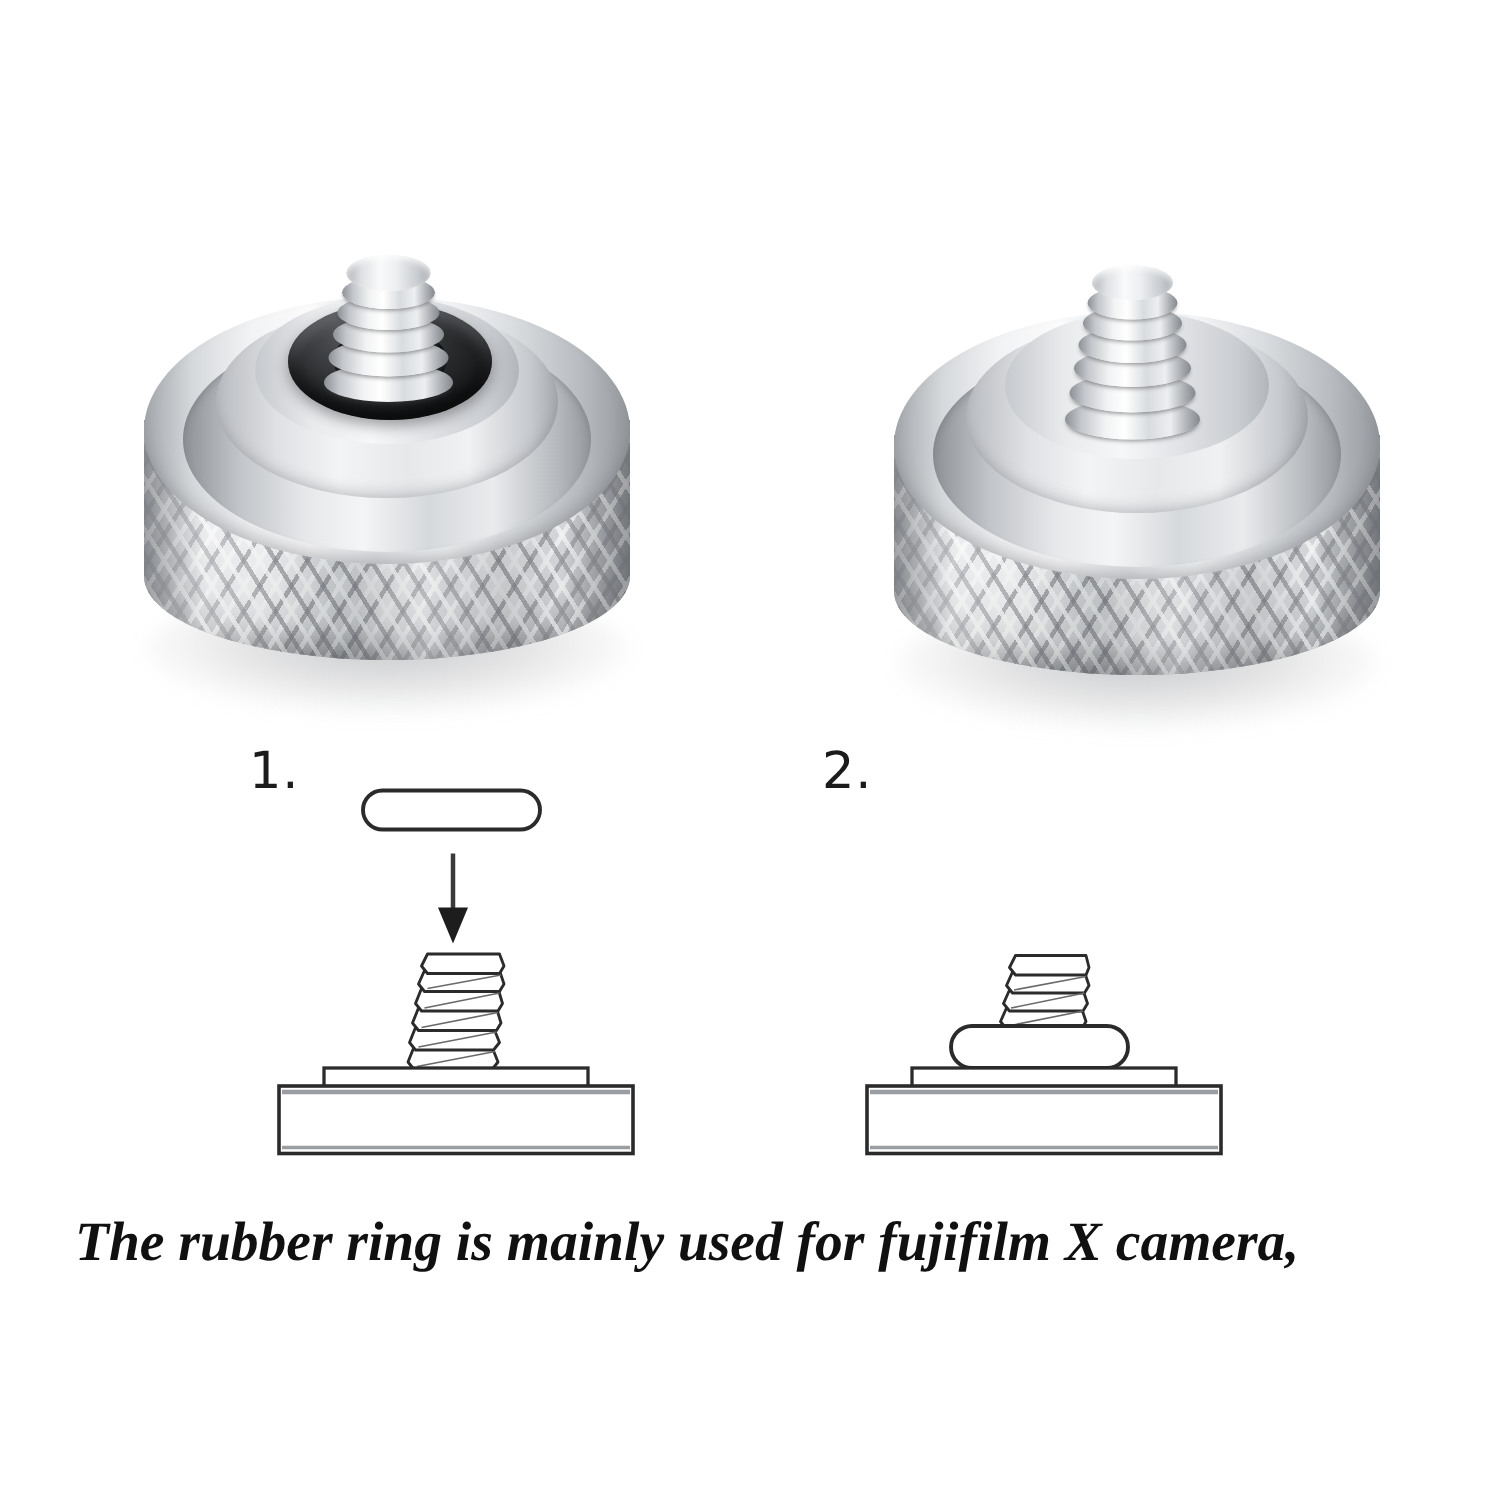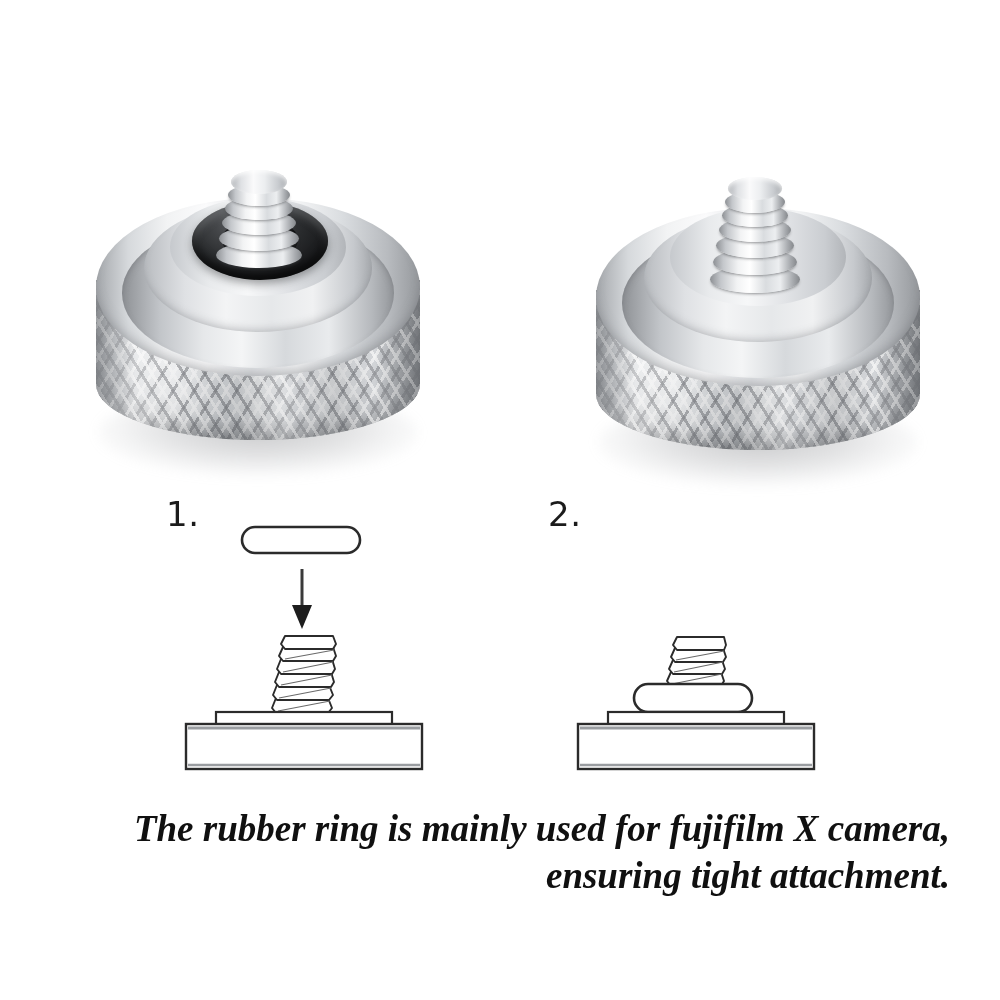--- a/index.html
+++ b/index.html
@@ -225,21 +225,21 @@
   .step-svg { position: absolute; }
   #step1-svg { left: 180px; top: 505px; }
   #step2-svg { left: 572px; top: 505px; }
 
   
   #caption {
     position: absolute;
     left: 50px;
     top: 805px;
     width: 900px;
-    text-align: right;
+    text-align: left;
     font-family: "Liberation Serif", "DejaVu Serif", serif;
     font-weight: 700;
     font-style: italic;
     font-size: 37px;
     line-height: 47px;
     color: #101010;
   }
   #caption .cap-line { display: block; white-space: nowrap; }
 </style>
 </head>
@@ -365,16 +365,15 @@
 
     <g>
       <rect x="6" y="219" width="236" height="45" fill="#ffffff" stroke="#2b2b2b" stroke-width="2.4"></rect>
       <line x1="8" y1="223" x2="240" y2="223" stroke="#9a9da1" stroke-width="3"></line>
       <line x1="8" y1="260" x2="240" y2="260" stroke="#9a9da1" stroke-width="2.4"></line>
     </g>
   </svg>
 
   <div id="caption">
     <span class="cap-line">The rubber ring is mainly used for fujifilm X camera,</span>
-    <span class="cap-line">ensuring tight attachment.</span>
   </div>
 
 </div>
 
 </body></html>

